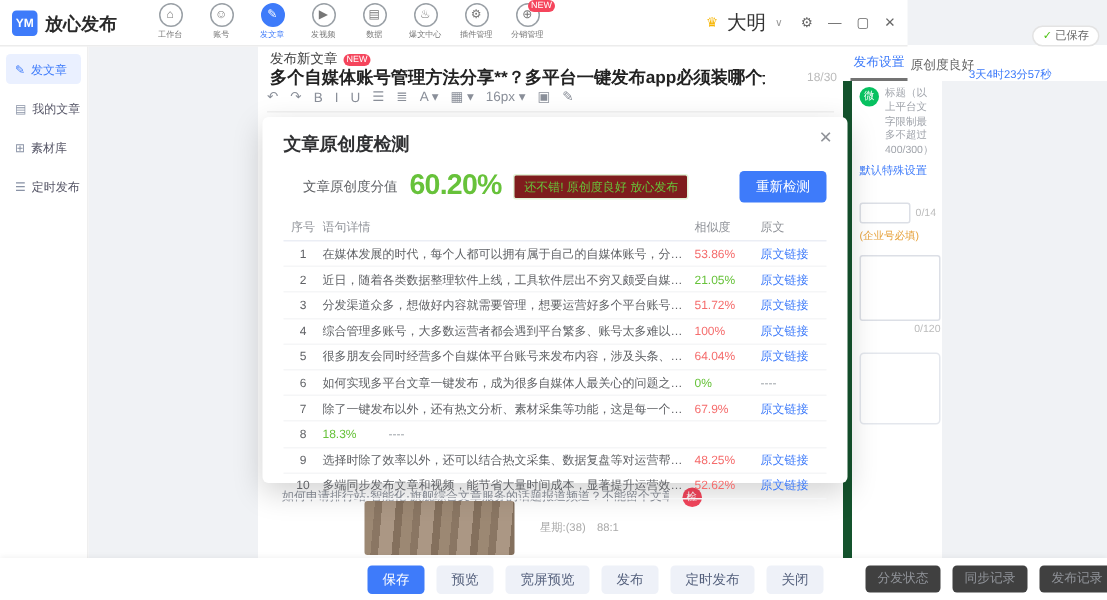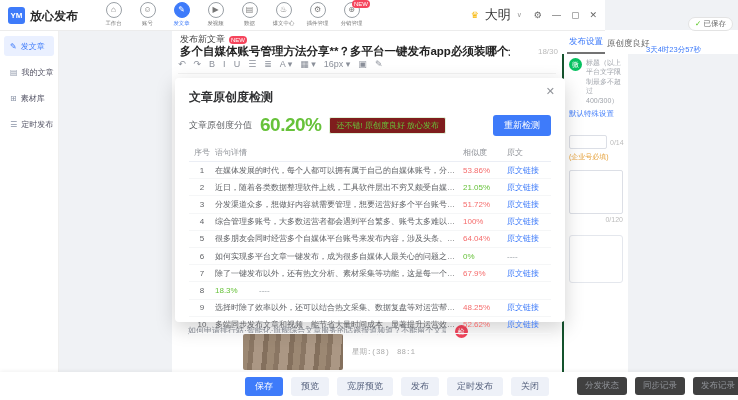--- a/index.html
+++ b/index.html
@@ -29,38 +29,38 @@
   .save-chip .ck{color:#52c41a;}
   
   .sidebar{position:absolute;left:0;top:30px;width:58px;bottom:28px;background:#fff;border-right:1px solid #efefef;z-index:5;}
   .side-item{display:flex;align-items:center;gap:4px;height:20px;margin:6px 4px;padding-left:6px;
              font-size:8px;color:#556;border-radius:3px;cursor:pointer;white-space:nowrap;}
   .side-item .si{font-size:8px;color:#8a93a6;}
   .side-item.active{background:#eaf0ff;color:#3e7bfa;}
   .side-item.active .si{color:#3e7bfa;}
   
   .card-main{position:absolute;left:172px;top:30px;width:390px;height:342px;background:#fff;z-index:5;}
-  .settings-col{position:absolute;left:562px;top:30px;width:66px;height:342px;background:#fff;border-left:2px solid #14532d;z-index:5;box-sizing:border-box;padding:28px 4px 0 5px;}
+  .settings-col{position:absolute;left:562px;top:30px;width:66px;height:342px;background:#fff;border-left:6px solid #14532d;z-index:5;box-sizing:border-box;padding:28px 4px 0 5px;}
   .tabs-zone{position:absolute;left:562px;top:30px;width:176px;height:24px;background:#fff;z-index:6;display:flex;align-items:flex-end;padding-left:5px;box-sizing:border-box;}
   .rtab{font-size:8.5px;padding:2px 2px 4px;cursor:pointer;color:#666;white-space:nowrap;}
   .rtab.active{color:#3e7bfa;border-bottom:2px solid #737373;}
   .countdown{position:absolute;left:646px;top:45px;font-size:7.5px;color:#3e7bfa;z-index:7;}
   .doc-tab{position:absolute;left:180px;top:33px;display:flex;align-items:center;gap:4px;z-index:6;}
   .doc-tab-label{font-size:9px;color:#444;}
   .title-row{position:absolute;left:180px;top:44px;width:378px;z-index:6;display:flex;align-items:center;}
   .title-text{font-size:11.5px;font-weight:bold;color:#222;white-space:nowrap;overflow:hidden;width:330px;}
   .title-count{font-size:8px;color:#bbb;margin-left:auto;}
   .toolbar{position:absolute;left:178px;top:59px;width:378px;display:flex;gap:8px;align-items:center;z-index:6;
            border-bottom:1px solid #f2f2f2;padding-bottom:4px;}
   .tb-ic{font-size:9px;color:#8a8f99;cursor:pointer;white-space:nowrap;}
   .body-line{position:absolute;left:188px;top:325px;width:258px;font-size:8px;color:#8a8f99;
              white-space:nowrap;overflow:hidden;z-index:6;}
   .wood-img{position:absolute;left:243px;top:334px;width:100px;height:36px;border-radius:2px;z-index:6;
             background:repeating-linear-gradient(95deg,#9c8873 0 7px,#8a7663 7px 12px,#ab9784 12px 21px,#84705d 21px 26px);}
-  .img-caption{position:absolute;left:352px;top:347px;font-size:7.5px;color:#aaa;z-index:6;font-family:Liberation Mono, monospace;}
+  .img-caption{position:absolute;left:360px;top:347px;font-size:7.5px;color:#aaa;z-index:6;}
   .rail{position:absolute;left:452px;top:222px;width:18px;display:flex;flex-direction:column;gap:6px;align-items:center;z-index:6;}
   .rail-ic{width:13px;height:13px;border:1px solid #cfd4dc;border-radius:50%;font-size:7px;line-height:13px;
            text-align:center;color:#99a0ab;background:#fff;cursor:pointer;}
   .rail-ic.red-square{border:none;border-radius:3px;background:#f5455c;color:#fff;}
   .rail-ic.red-circle{border:none;background:#f5455c;color:#fff;}
   
   .wx-row{display:flex;gap:4px;align-items:flex-start;}
   .wx-ic{width:13px;height:13px;border-radius:50%;background:#07c160;color:#fff;font-size:7px;line-height:13px;
          text-align:center;flex:none;}
   .wx-note{font-size:7px;color:#a0a4ab;line-height:1.35;}
@@ -72,21 +72,21 @@
   .mini-textarea{width:52px;height:42px;border:1px solid #dcdfe6;border-radius:2px;background:#fff;margin-top:8px;}
   .cnt-r{font-size:7px;color:#bbb;text-align:right;margin-top:2px;width:54px;}
   .upload-box{width:52px;height:46px;border:1px solid #e4e7ed;border-radius:3px;background:#fff;margin-top:12px;}
   
   .modal{position:absolute;left:175px;top:78px;width:390px;height:244px;background:#fff;border-radius:4px;
          box-shadow:0 6px 20px rgba(0,0,0,.18);z-index:20;box-sizing:border-box;}
   .m-head{padding:9px 14px 4px;position:relative;}
   .m-title{font-size:12px;font-weight:bold;color:#303133;}
   .m-close{position:absolute;right:10px;top:7px;font-size:11px;color:#909399;cursor:pointer;}
   .m-score{display:flex;align-items:center;gap:8px;padding:4px 14px 8px;}
-  .score-label{font-size:9px;color:#606266;}
+  .score-label{font-size:9px;color:#606266;margin-left:13px;}
   .score-val{font-size:19px;font-weight:bold;color:#67c23a;letter-spacing:-.5px;}
   .score-tag{background:#7f1d1d;border:1px solid #e1f3d8;color:#67c23a;font-size:8px;padding:2px 6px;border-radius:2px;white-space:nowrap;}
   .btn-recheck{margin-left:auto;background:#3e7bfa;color:#fff;font-size:9px;padding:4px 11px;border-radius:3px;
                border:none;cursor:pointer;}
   .m-table{margin:0 14px;}
   .t-head,.t-row{display:flex;align-items:center;}
   .t-head{font-size:8px;color:#909399;padding:3px 0;border-bottom:1px solid #ebeef5;}
   .t-row{font-size:8px;color:#606266;padding:0;height:16.2px;border-bottom:1px solid #f5f6f7;}
   .c-no{width:26px;flex:none;text-align:center;}
   .c-detail{flex:1;white-space:nowrap;overflow:hidden;text-overflow:ellipsis;padding-right:8px;}

